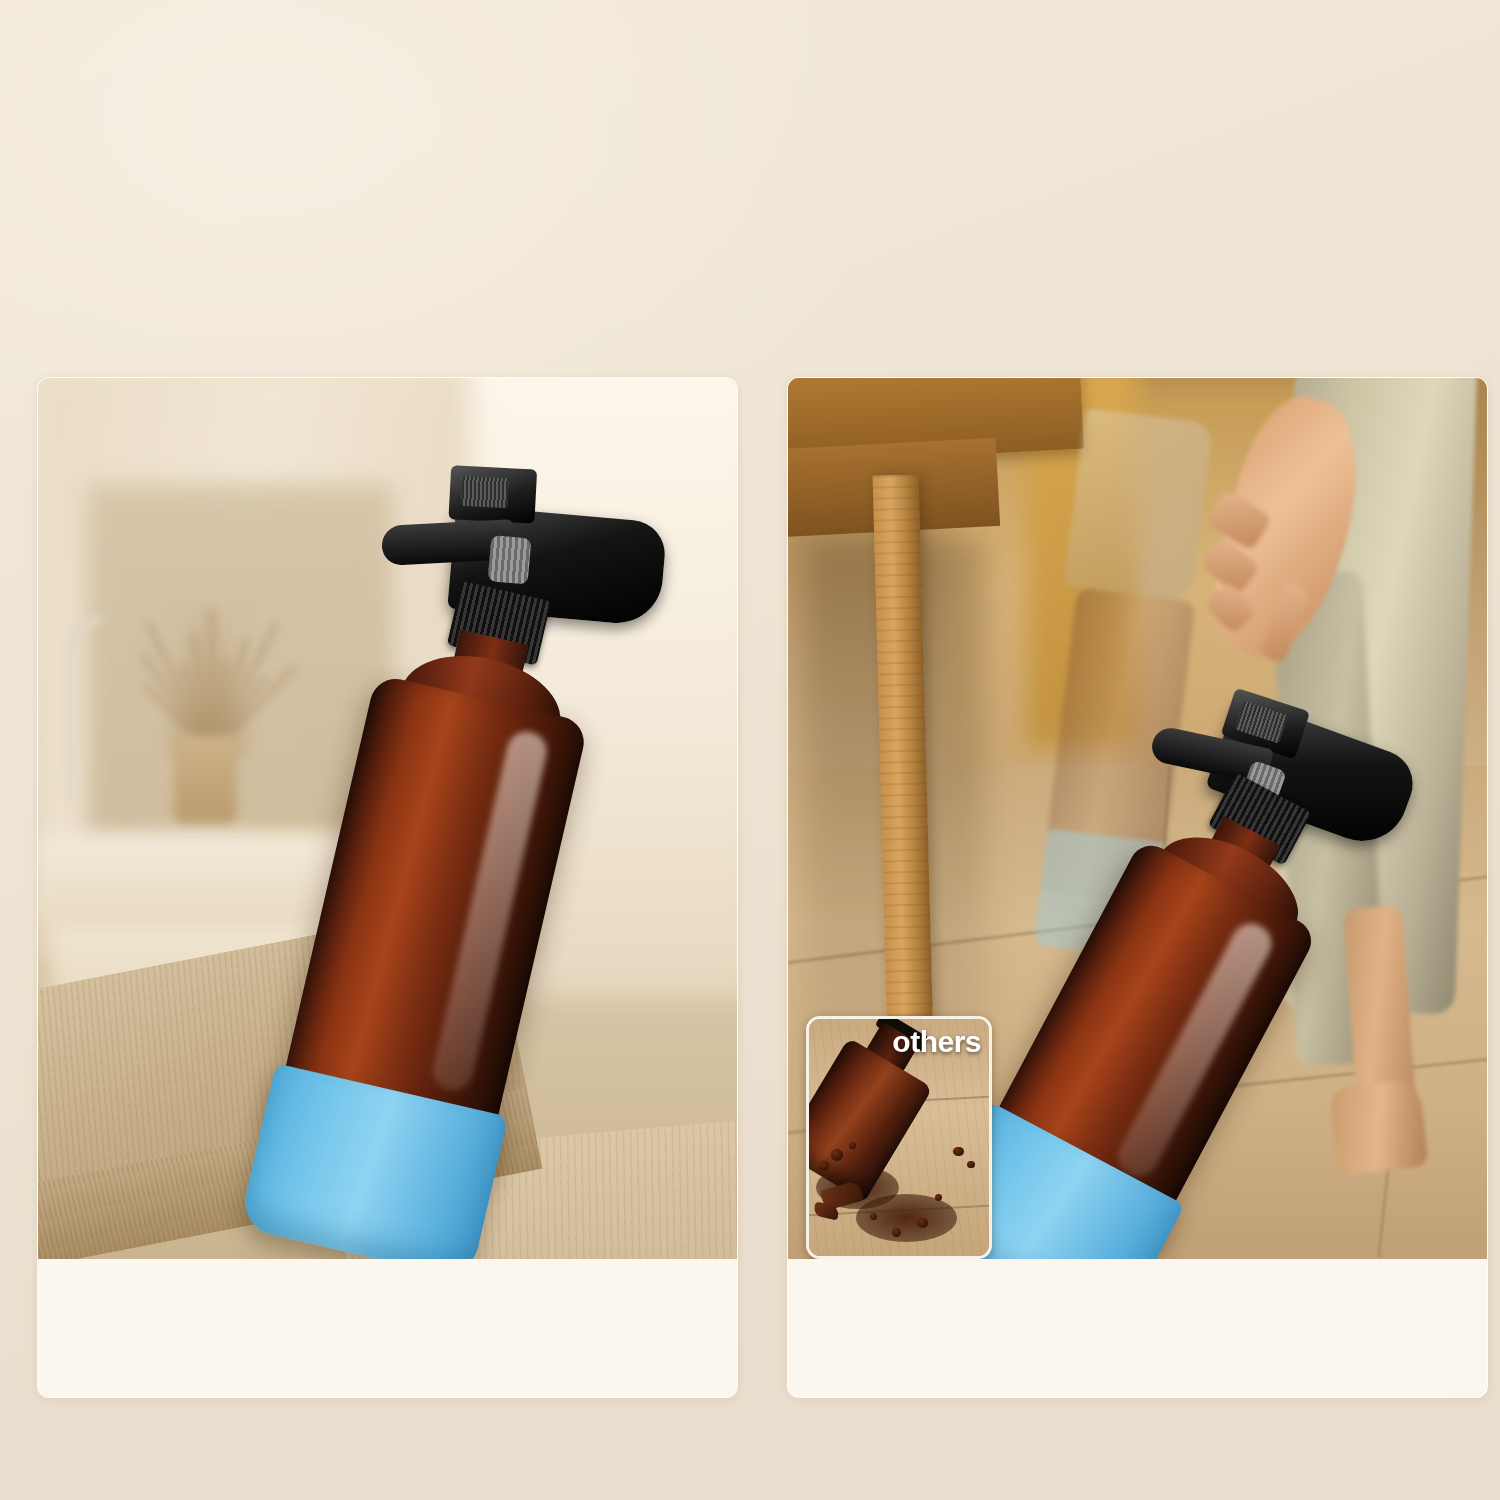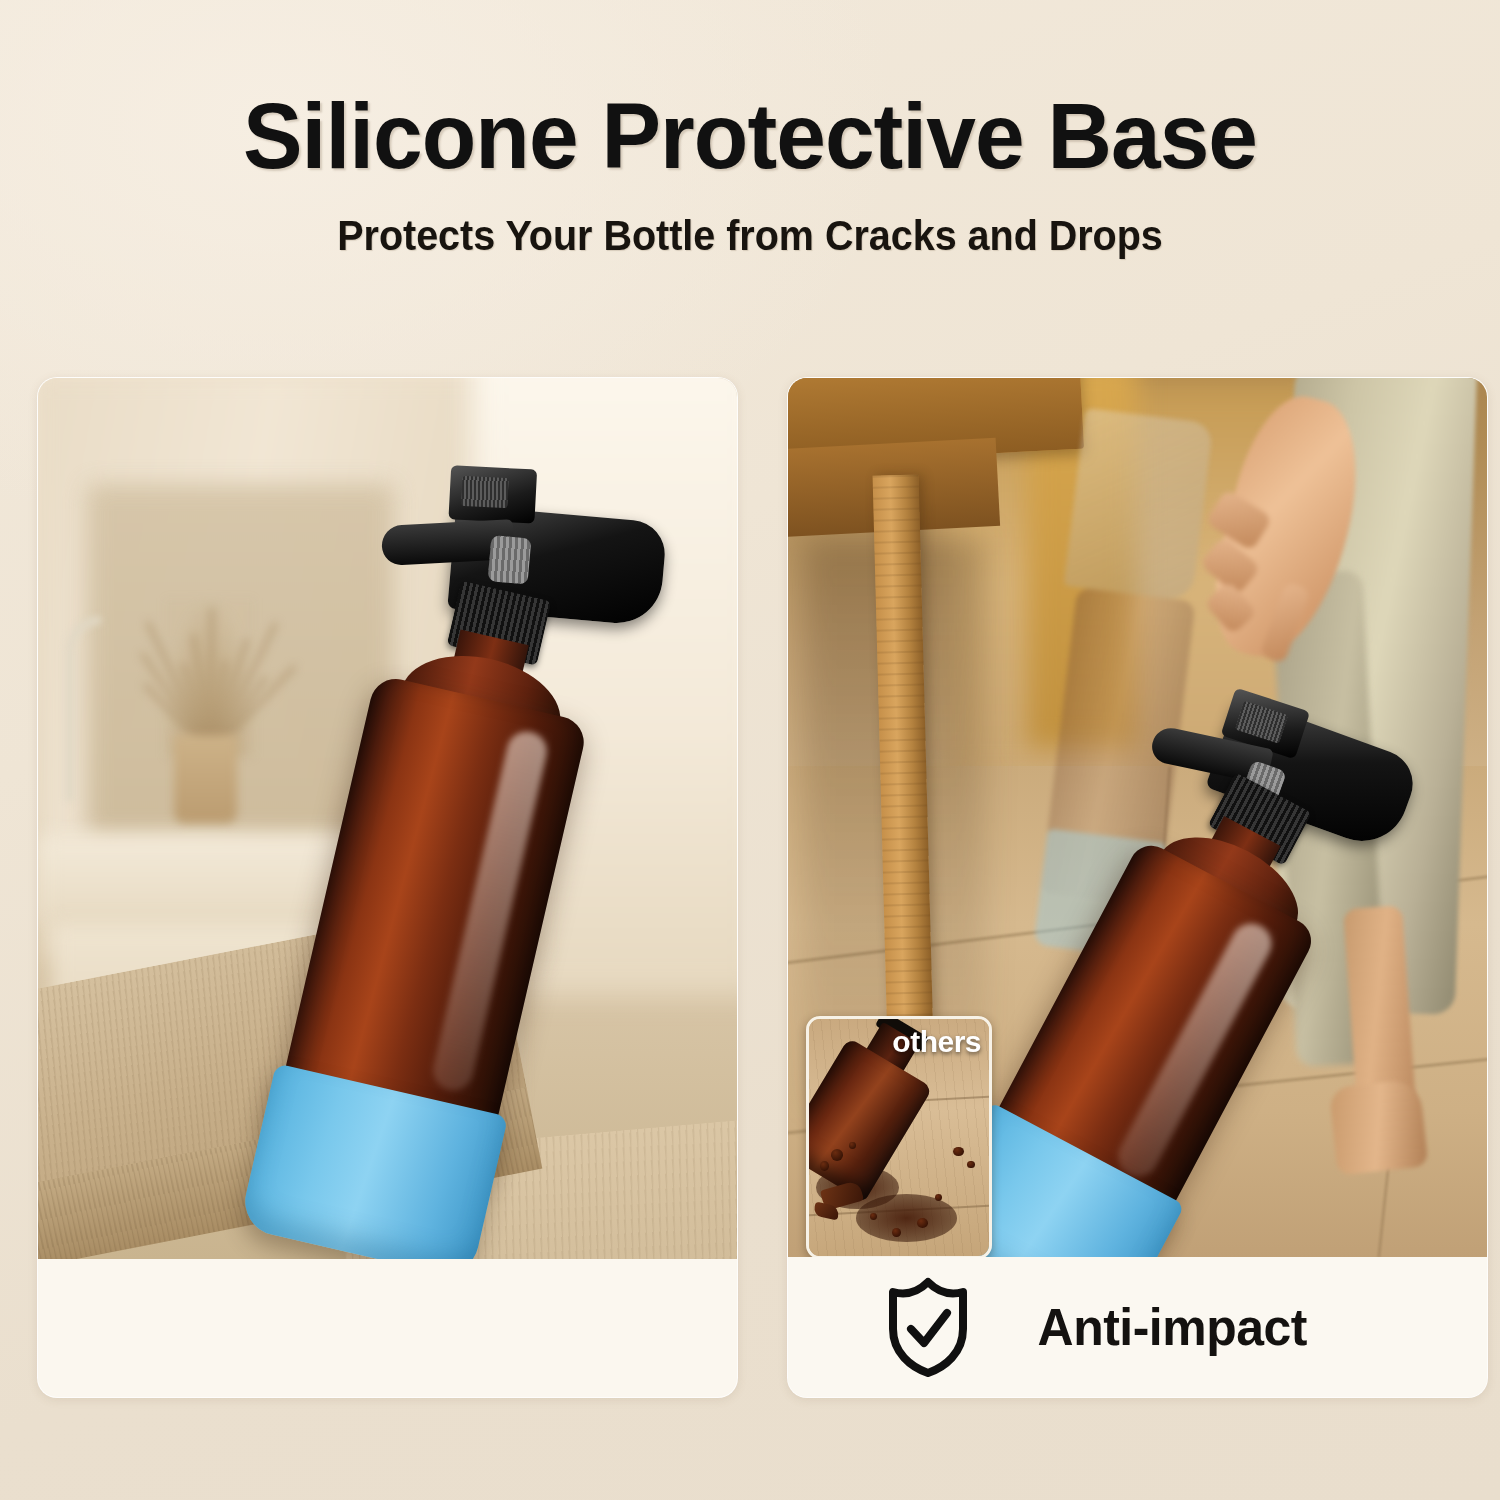--- a/index.html
+++ b/index.html
@@ -41,21 +41,21 @@
     transform:scaleX(0.94);
     text-shadow:1px 1px 1px rgba(120,100,75,0.22);
   }
 
   
   .card {
     position:absolute;
     top:377px;
     width:701px;
     height:1021px;
-    border-radius:20px;
+    border-radius:12px;
     overflow:hidden;
     background:#fbf7ef;
     box-shadow:0 2px 10px rgba(120,100,70,0.13);
     border:1px solid rgba(255,255,255,0.75);
   }
   #card-left  { left:37px; }
   #card-right { left:787px; }
 
   .photo {
     position:absolute; top:0; left:0;
@@ -489,24 +489,20 @@
     text-shadow:0 2px 4px rgba(0,0,0,.55);
   }
 
   svg { display:block; }
 </style>
 </head>
 <body>
 
 <div id="page">
 
-  <div class="header">
-    <div class="title">Silicone Protective Base</div>
-    <div class="subtitle">Protects Your Bottle from Cracks and Drops</div>
-  </div>
 
   <div class="card" id="card-left">
 
     <div class="photo">
       <div class="kitchen-bg"></div>
       <div class="kitchen-wall"></div>
       <div class="kitchen-alcove"></div>
       <div class="kitchen-window"></div>
       <div class="kitchen-counter"></div>
       <div class="kitchen-cabinet"></div>
@@ -616,24 +612,15 @@
         <div class="droplet" style="left:88%; top:60%; width:4%;  height:3%;"></div>
         <div class="droplet" style="left:60%; top:84%; width:6%;  height:4%;"></div>
         <div class="droplet" style="left:46%; top:88%; width:5%;  height:4%;"></div>
         <div class="droplet" style="left:34%; top:82%; width:4%;  height:3%;"></div>
         <div class="droplet" style="left:70%; top:74%; width:4%;  height:3%;"></div>
 
         <div class="inset-label">others</div>
       </div>
     </div>
 
-    <div class="caption-bar">
-      <span class="caption-icon">
-        <svg viewBox="0 0 88 100" width="88" height="100">
-          <path d="M44 5 C30 19, 16 17, 9 15 L9 52 C9 76, 27 90, 44 96 C61 90, 79 76, 79 52 L79 15 C72 17, 58 19, 44 5 Z" fill="none" stroke="#101010" stroke-width="8" stroke-linejoin="round"></path>
-          <path d="M27 52 L40 66 L63 36" fill="none" stroke="#101010" stroke-width="8" stroke-linecap="round" stroke-linejoin="round"></path>
-        </svg>
-      </span>
-      <span class="caption-text">Anti-impact</span>
-    </div>
   </div>
 
 </div>
 
 </body></html>

